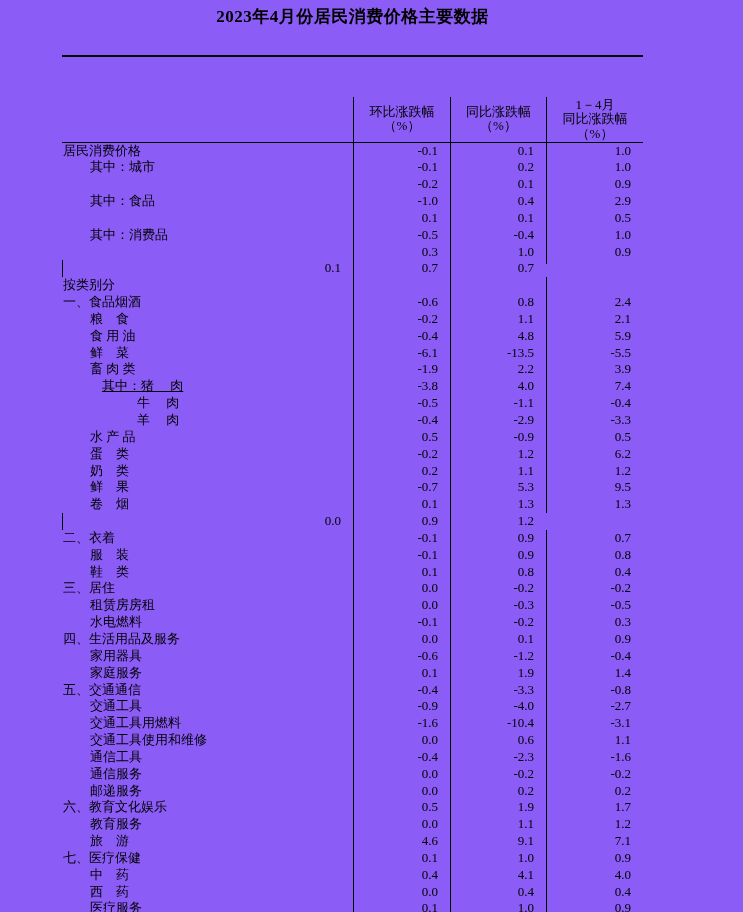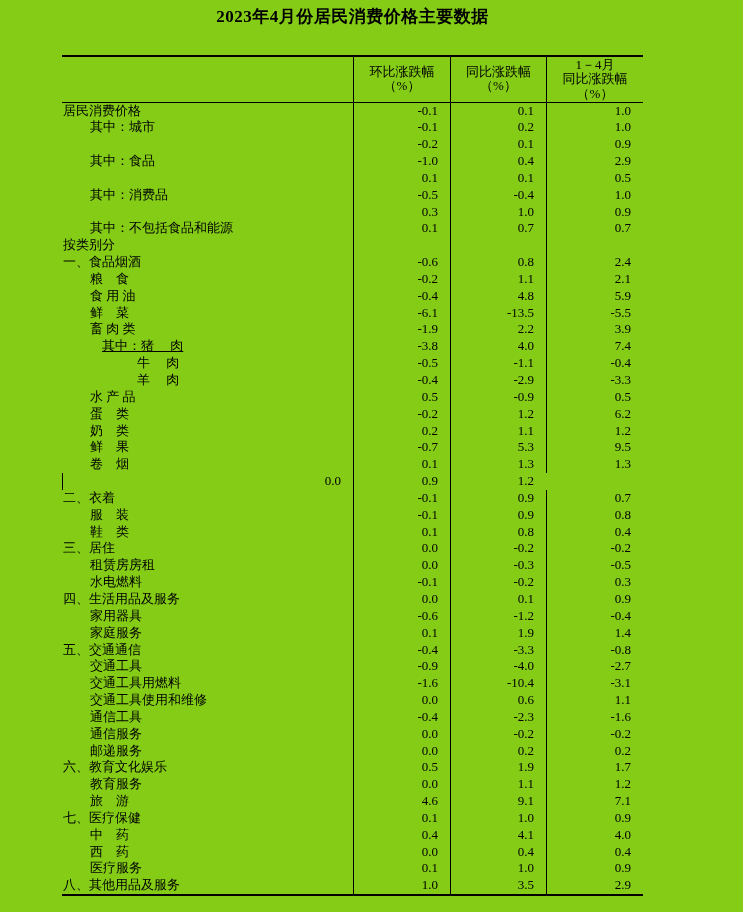--- a/index.html
+++ b/index.html
@@ -4,21 +4,21 @@
 <style>
   html, body {
     margin: 0;
     padding: 0;
     background: #ffffff;
   }
   .page {
     position: relative;
     width: 743px;
     height: 912px;
-    background: #84cc16;
+    background: #8b5cf6;
     font-family: "Liberation Serif", "DejaVu Serif", serif;
     color: #000000;
     overflow: hidden;
   }
   .title {
     position: absolute;
     top: 5px;
     left: 62px;
     width: 581px;
     text-align: center;
@@ -34,20 +34,21 @@
     width: 581px;
     border-top: 2.5px solid #000;
     border-bottom: 2.5px solid #000;
     box-sizing: content-box;
   }
   .thead {
     display: grid;
     grid-template-columns: 291px 97px 96px 97px;
     height: 44.5px;
     border-bottom: 1.5px solid #000;
+    margin-top: 40px;
   }
   .thead .hcell {
     box-sizing: border-box;
     display: flex;
     flex-direction: column;
     justify-content: center;
     align-items: center;
     text-align: center;
     font-size: 13px;
     line-height: 14.5px;
@@ -139,21 +140,20 @@
     <div class="cell num">-0.4</div>
     <div class="cell num">1.0</div>
   </div>
         <div class="row">
     <div class="cell label ind2">服务</div>
     <div class="cell num">0.3</div>
     <div class="cell num">1.0</div>
     <div class="cell num">0.9</div>
   </div>
         <div class="row">
-    <div class="cell label ind1">其中：不包括食品和能源</div>
     <div class="cell num">0.1</div>
     <div class="cell num">0.7</div>
     <div class="cell num">0.7</div>
   </div>
         <div class="row">
     <div class="cell label ind0">按类别分</div>
     <div class="cell num"></div>
     <div class="cell num"></div>
     <div class="cell num"></div>
   </div>

